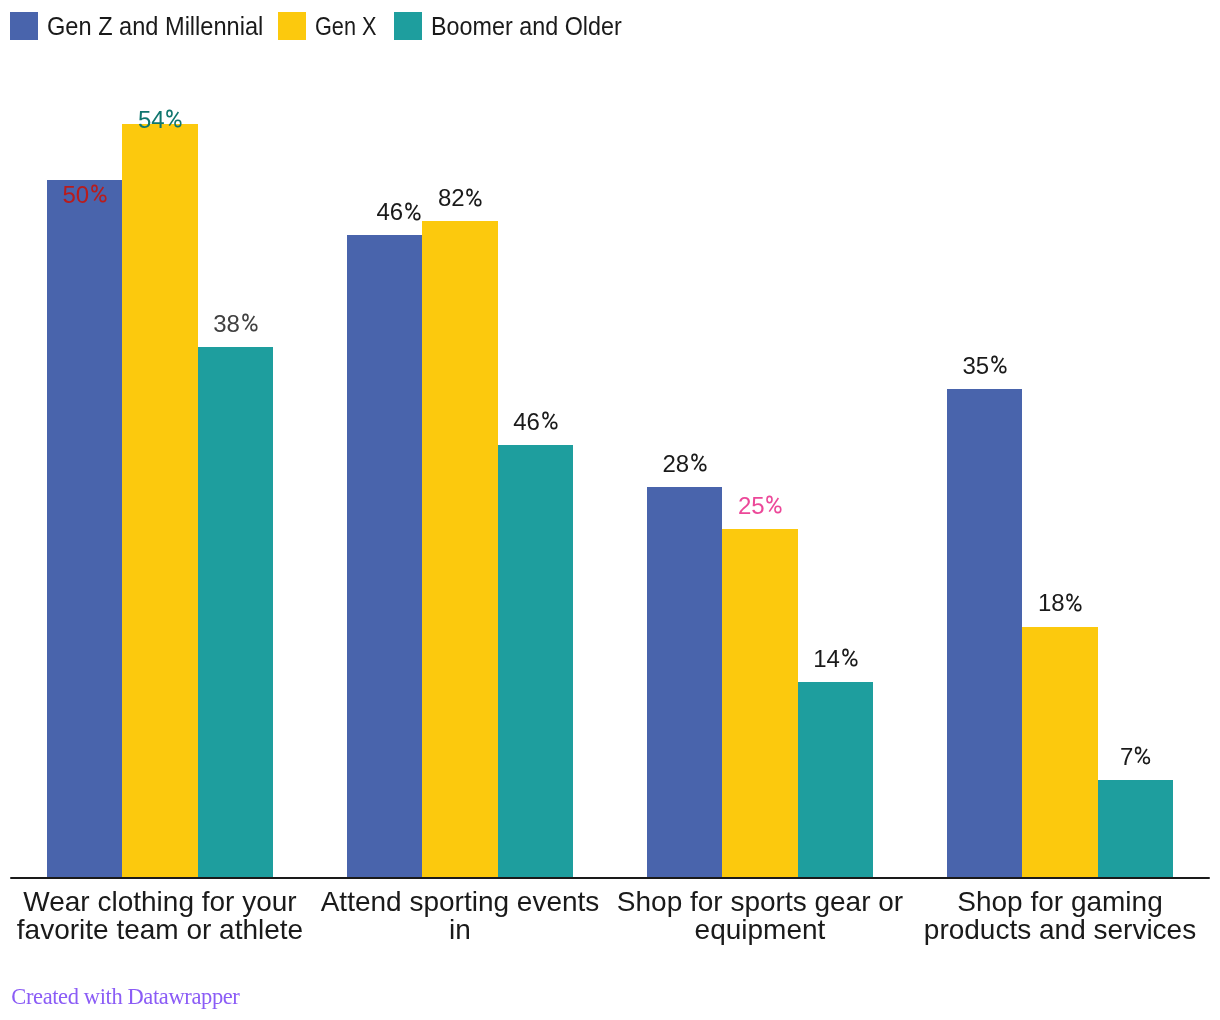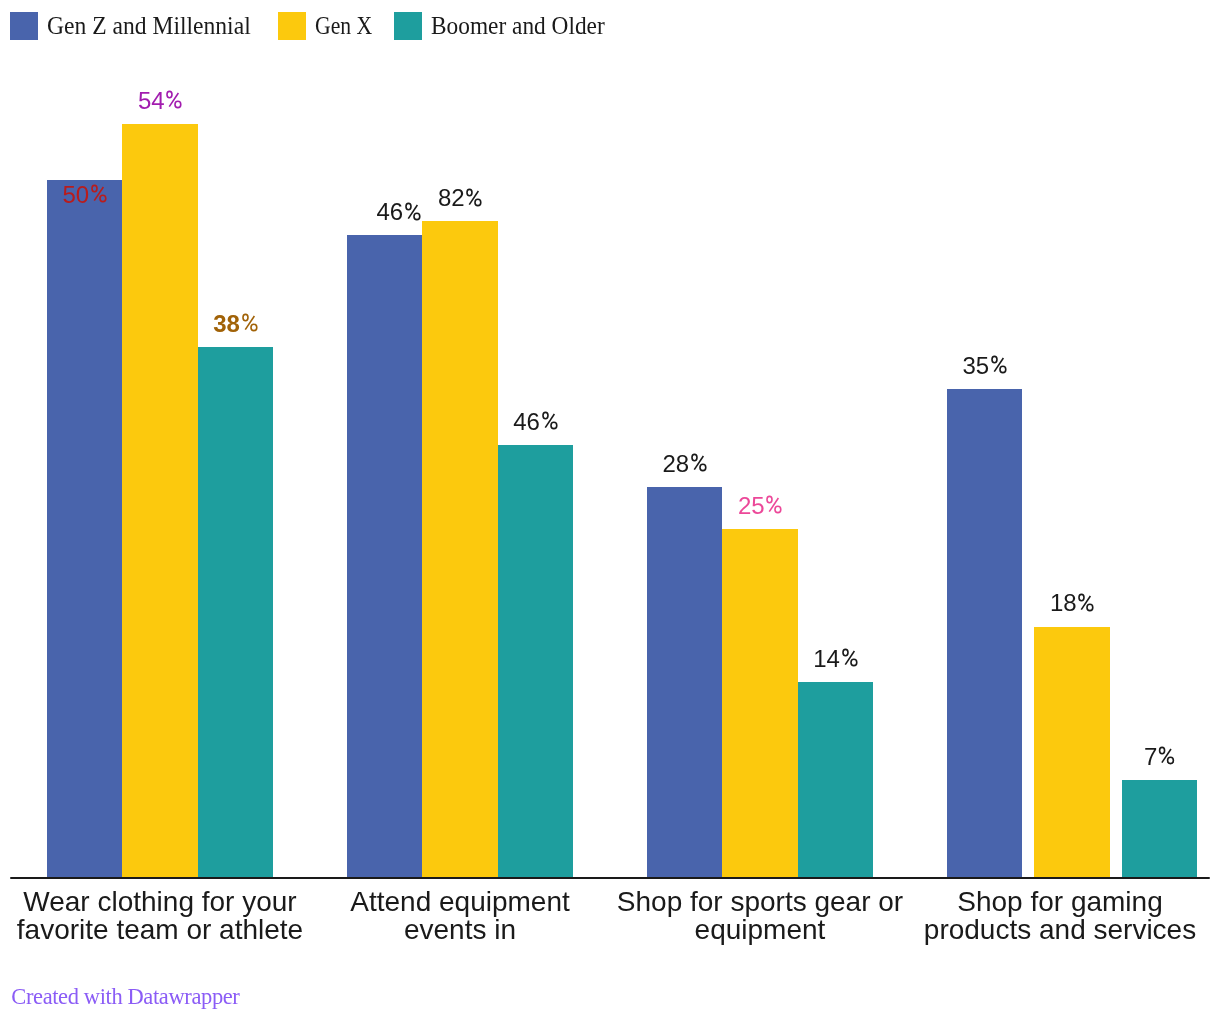--- a/index.html
+++ b/index.html
@@ -29,21 +29,20 @@
     left: 0;
     top: 12px;
     height: 28px;
   }
   .legend-item {
     position: absolute;
     top: 0;
     height: 28px;
     display: flex;
     align-items: flex-end;
-    font-family: Liberation Serif, serif;
   }
   .legend-swatch {
     width: 28px;
     height: 28px;
     flex: none;
   }
   .legend-label {
     display: inline-block;
     margin-left: 9.2px;
     font-size: 25.5px;
@@ -152,29 +151,29 @@
         <div class="bar-group-bars" style="bottom: 142.1px;">
           <div class="bar-column">
             <div class="bar-value-label" style="bottom: 671px; color: #b91c1c;"><span>50</span><span style="display: contents;"><svg class="pct" viewBox="0 0 168 186" fill="none" aria-label="%">
                   <ellipse cx="45" cy="45" rx="25" ry="32" stroke="currentColor" stroke-width="16"></ellipse>
                   <ellipse cx="129" cy="144" rx="29" ry="32" stroke="currentColor" stroke-width="16"></ellipse>
                   <line x1="43" y1="166" x2="134" y2="30" stroke="currentColor" stroke-width="16"></line>
                 </svg></span></div>
             <div class="bar" style="height: 698.325px; background: rgb(73, 100, 172);"></div>
           </div>
           <div class="bar-column">
-            <div class="bar-value-label" style="bottom: 765px; color: #a21caf;"><span>54</span><span style="display: contents;"><svg class="pct" viewBox="0 0 168 186" fill="none" aria-label="%">
+            <div class="bar-value-label" style="bottom: 746px; color: #0f766e;"><span>54</span><span style="display: contents;"><svg class="pct" viewBox="0 0 168 186" fill="none" aria-label="%">
                   <ellipse cx="45" cy="45" rx="25" ry="32" stroke="currentColor" stroke-width="16"></ellipse>
                   <ellipse cx="129" cy="144" rx="29" ry="32" stroke="currentColor" stroke-width="16"></ellipse>
                   <line x1="43" y1="166" x2="134" y2="30" stroke="currentColor" stroke-width="16"></line>
                 </svg></span></div>
             <div class="bar" style="height: 754.191px; background: rgb(252, 201, 13);"></div>
           </div>
           <div class="bar-column">
-            <div class="bar-value-label" style="bottom: 541.927px; color: #a16207; font-weight: bold;"><span>38</span><span style="display: contents;"><svg class="pct" viewBox="0 0 168 186" fill="none" aria-label="%">
+            <div class="bar-value-label" style="bottom: 541.927px; color: #404040;"><span>38</span><span style="display: contents;"><svg class="pct" viewBox="0 0 168 186" fill="none" aria-label="%">
                   <ellipse cx="45" cy="45" rx="25" ry="32" stroke="currentColor" stroke-width="16"></ellipse>
                   <ellipse cx="129" cy="144" rx="29" ry="32" stroke="currentColor" stroke-width="16"></ellipse>
                   <line x1="43" y1="166" x2="134" y2="30" stroke="currentColor" stroke-width="16"></line>
                 </svg></span></div>
             <div class="bar" style="height: 530.727px; background: rgb(30, 158, 158);"></div>
           </div>
         </div>
         <div class="category-label" style="top: 887.7px; color: rgb(26, 26, 26);">
           <div>Wear clothing for your</div>
           <div>favorite team or athlete</div>
@@ -201,21 +200,21 @@
           <div class="bar-column">
             <div class="bar-value-label" style="bottom: 444.161px; color: rgb(26, 26, 26);"><span>46</span><span style="display: contents;"><svg class="pct" viewBox="0 0 168 186" fill="none" aria-label="%">
                   <ellipse cx="45" cy="45" rx="25" ry="32" stroke="currentColor" stroke-width="16"></ellipse>
                   <ellipse cx="129" cy="144" rx="29" ry="32" stroke="currentColor" stroke-width="16"></ellipse>
                   <line x1="43" y1="166" x2="134" y2="30" stroke="currentColor" stroke-width="16"></line>
                 </svg></span></div>
             <div class="bar" style="height: 432.962px; background: rgb(30, 158, 158);"></div>
           </div>
         </div>
         <div class="category-label" style="top: 887.7px; color: rgb(26, 26, 26);">
-          <div>Attend equipment events in</div>
+          <div>Attend sporting events in</div>
         </div>
       </div>
       <div class="bar-group" style="left: 600px;">
         <div class="bar-group-bars" style="bottom: 142.1px;">
           <div class="bar-column">
             <div class="bar-value-label" style="bottom: 402.262px; color: rgb(26, 26, 26);"><span>28</span><span style="display: contents;"><svg class="pct" viewBox="0 0 168 186" fill="none" aria-label="%">
                   <ellipse cx="45" cy="45" rx="25" ry="32" stroke="currentColor" stroke-width="16"></ellipse>
                   <ellipse cx="129" cy="144" rx="29" ry="32" stroke="currentColor" stroke-width="16"></ellipse>
                   <line x1="43" y1="166" x2="134" y2="30" stroke="currentColor" stroke-width="16"></line>
                 </svg></span></div>
@@ -237,21 +236,21 @@
                 </svg></span></div>
             <div class="bar" style="height: 195.531px; background: rgb(30, 158, 158);"></div>
           </div>
         </div>
         <div class="category-label" style="top: 887.7px; color: rgb(26, 26, 26);">
           <div>Shop for sports gear or</div>
           <div>equipment</div>
         </div>
       </div>
       <div class="bar-group" style="left: 900px;">
-        <div class="bar-group-bars" style="bottom: 142.1px; gap: 12px;">
+        <div class="bar-group-bars" style="bottom: 142.1px;">
           <div class="bar-column">
             <div class="bar-value-label" style="bottom: 500.027px; color: rgb(26, 26, 26);"><span>35</span><span style="display: contents;"><svg class="pct" viewBox="0 0 168 186" fill="none" aria-label="%">
                   <ellipse cx="45" cy="45" rx="25" ry="32" stroke="currentColor" stroke-width="16"></ellipse>
                   <ellipse cx="129" cy="144" rx="29" ry="32" stroke="currentColor" stroke-width="16"></ellipse>
                   <line x1="43" y1="166" x2="134" y2="30" stroke="currentColor" stroke-width="16"></line>
                 </svg></span></div>
             <div class="bar" style="height: 488.827px; background: rgb(73, 100, 172);"></div>
           </div>
           <div class="bar-column">
             <div class="bar-value-label" style="bottom: 262.597px; color: rgb(26, 26, 26);"><span>18</span><span style="display: contents;"><svg class="pct" viewBox="0 0 168 186" fill="none" aria-label="%">

